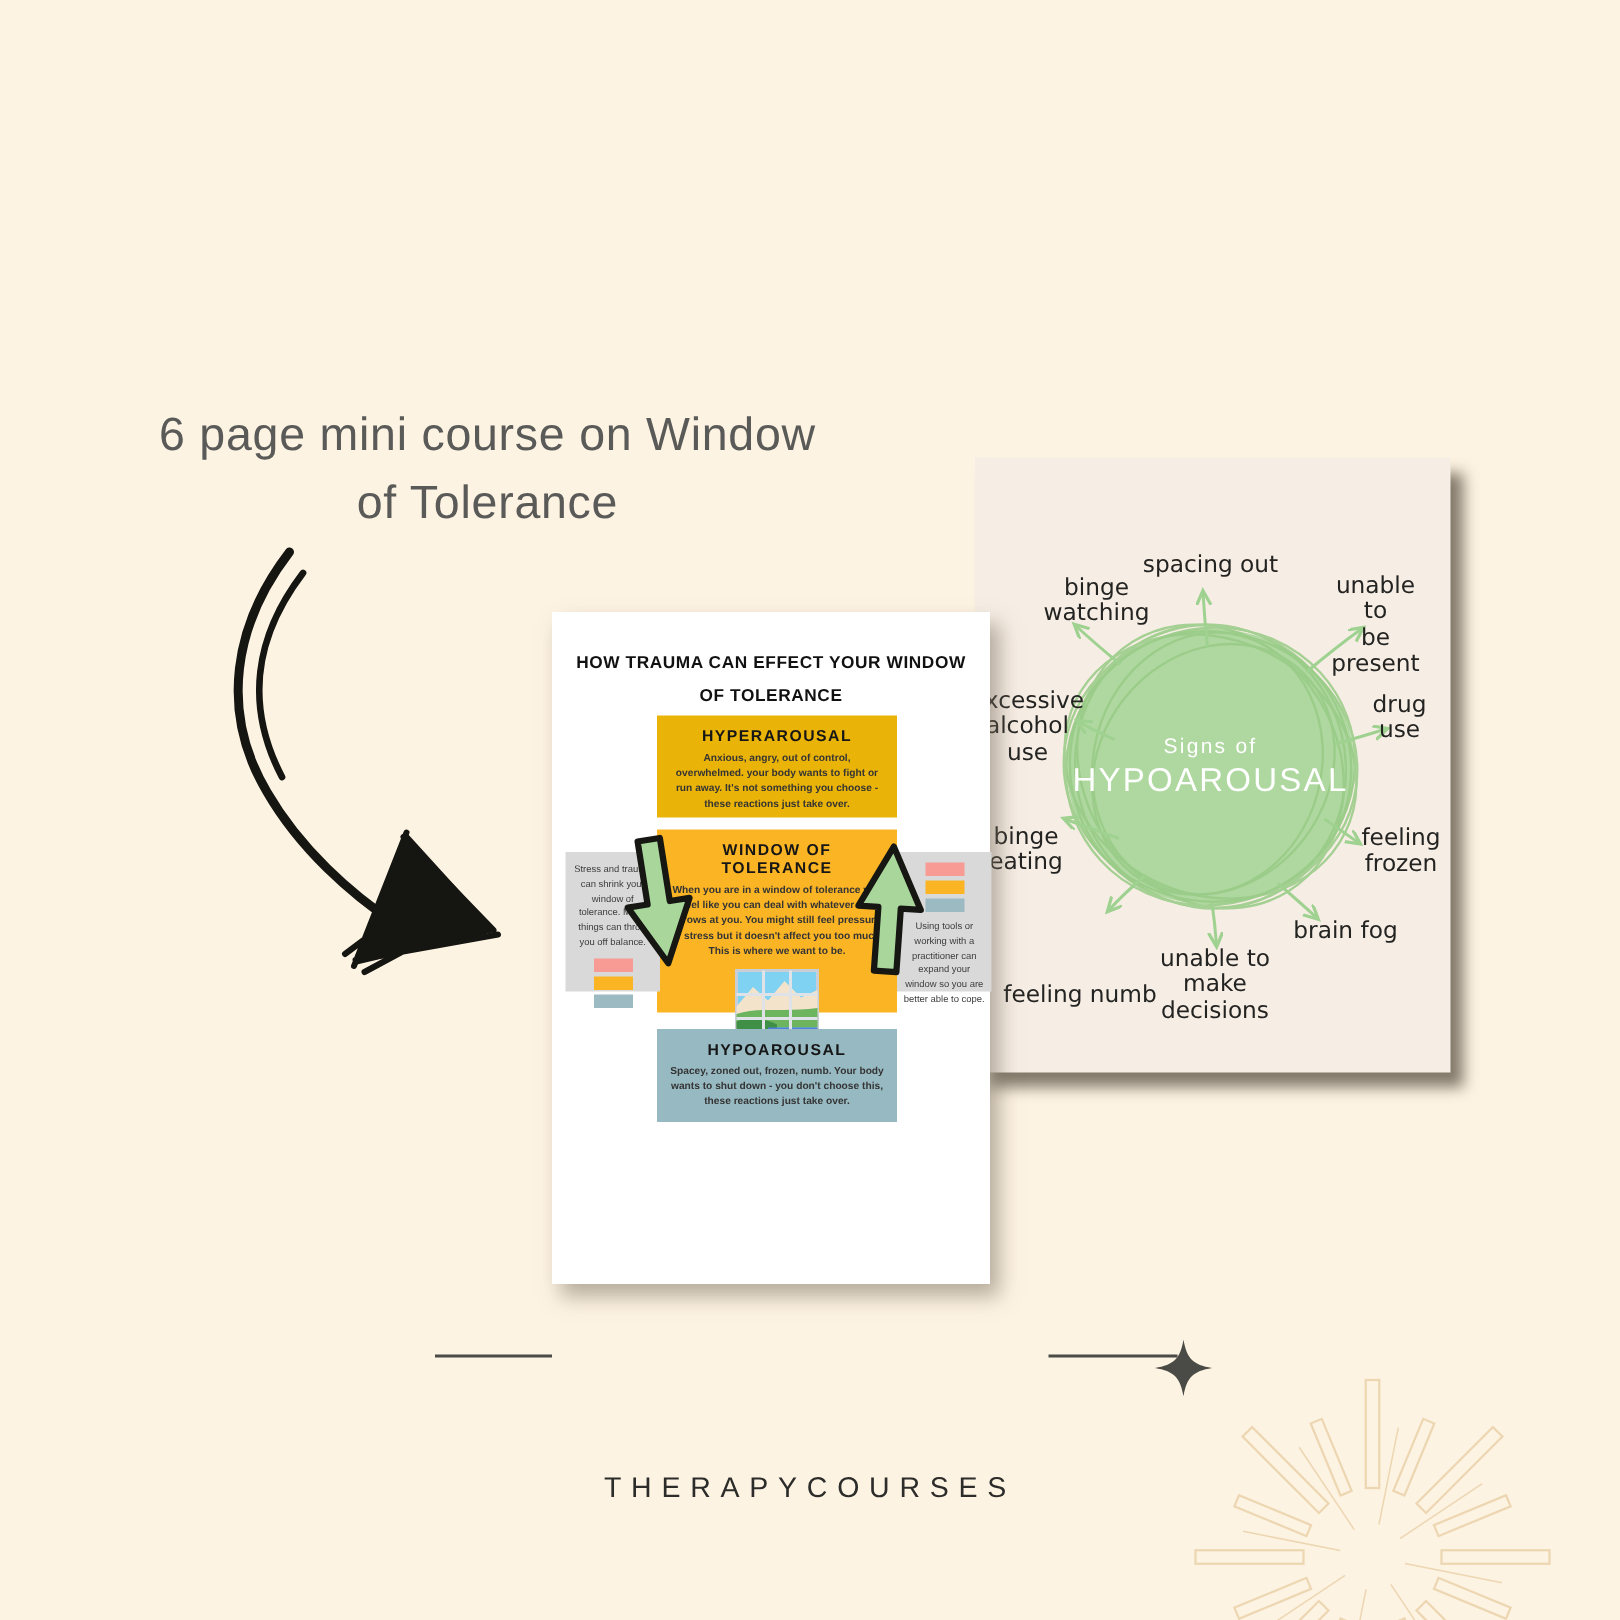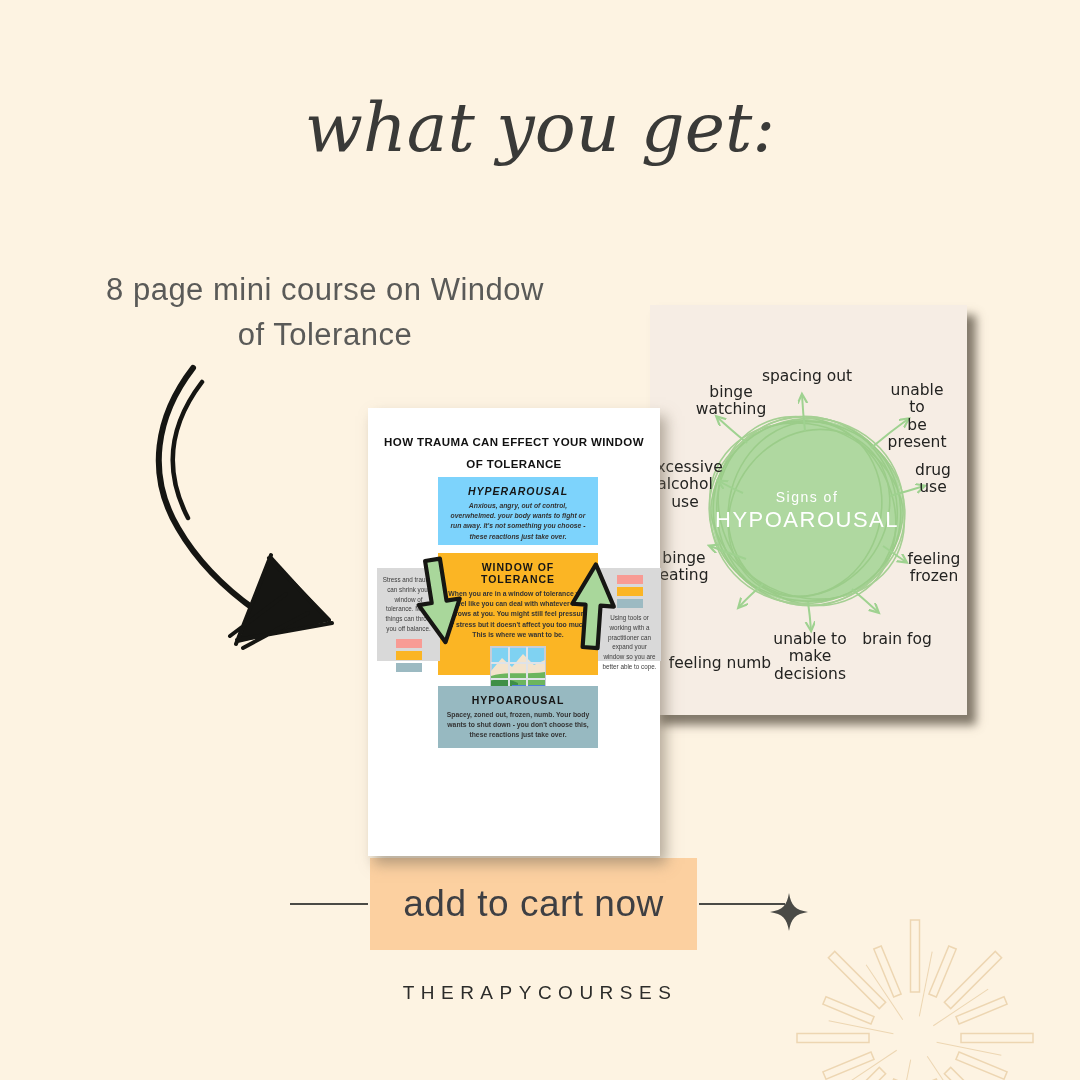--- a/index.html
+++ b/index.html
@@ -25,21 +25,21 @@
     position:absolute;left:368px;top:408px;width:292px;height:448px;
     background:#ffffff;z-index:2;
     box-shadow:6px 8px 13px rgba(122,111,94,.55);
   }
   .ws-title{
     position:absolute;top:24px;left:0;width:100%;text-align:center;
     font-weight:bold;font-size:11.5px;letter-spacing:.4px;line-height:1.9;
     color:#111;white-space:pre-line;
   }
   .ws-box{position:absolute;left:70px;width:160px;box-sizing:border-box;padding:8px 8px;}
-  .ws-box.pink{top:69px;height:68px;background:#7dd3fc;font-style:italic;}
+  .ws-box.pink{top:69px;height:68px;background:#eab308;}
   .ws-box.yellow{top:145px;height:122px;background:#fbb524;}
   .ws-box.blue{top:278px;height:62px;background:#97b9c1;}
   .ws-h{text-align:center;font-weight:bold;font-size:10.5px;letter-spacing:1px;color:#161616;margin-bottom:4px;}
   .ws-b{text-align:center;font-weight:bold;font-size:6.8px;line-height:1.5;color:#343434;}
   .ws-note{
     position:absolute;top:160px;width:63px;height:93px;background:#d9d9d9;
     box-sizing:border-box;padding:7px 4px;text-align:center;
   }
   .ws-note.left{left:9px;}
   .ws-note.right{left:230px;}
@@ -87,23 +87,22 @@
     position:absolute;top:982px;left:0;width:1080px;text-align:center;
     font-size:19px;letter-spacing:6.5px;color:#2c2c2a;
   }
   .sunburst{position:absolute;left:795px;top:905px;}
 </style>
 </head>
 <body>
 
 <div class="canvas">
 
-  <h1 class="page-title">what you get:</h1>
-
-  <p class="desc">8 page mini course on Window
+
+  <p class="desc">6 page mini course on Window
 of Tolerance</p>
 
   <svg class="hand-arrow" width="205" height="300" viewBox="0 0 205 300">
     <path d="M55,10 C18,58 8,116 40,170 C62,208 96,238 126,258" fill="none" stroke="#151512" stroke-width="6" stroke-linecap="round"></path>
     <path d="M64,24 C32,66 25,112 50,160" fill="none" stroke="#151512" stroke-width="4.5" stroke-linecap="round"></path>
     <polygon points="133,197 193,263 100,285" fill="#151512"></polygon>
     <path d="M133,197 L98,286 M131,200 L191,262 M99,282 L194,265 M92,278 L148,236 M105,290 L170,255" fill="none" stroke="#151512" stroke-width="4" stroke-linecap="round"></path>
   </svg>
 
   <div class="ws">
@@ -211,25 +210,24 @@
     <div class="mm-label" style="left:283px;top:174px;">drug
 use</div>
     <div class="mm-label" style="left:34px;top:262px;">binge
 eating</div>
     <div class="mm-label" style="left:284px;top:263px;">feeling
 frozen</div>
     <div class="mm-label" style="left:70px;top:318px;margin-top:41px;">feeling numb</div>
     <div class="mm-label" style="left:160px;top:352px;">unable to
 make
 decisions</div>
-    <div class="mm-label" style="left:247px;top:316px;margin-top:19px;">brain fog</div>
+    <div class="mm-label" style="left:247px;top:316px;">brain fog</div>
   </div>
 
   <div class="cta-line left"></div>
-  <button class="cta">add to cart now</button>
   <div class="cta-line right"></div>
   <svg class="sparkle" width="38" height="38" viewBox="0 0 36 36">
     <path d="M18,0 C20,12 24,16 36,18 C24,20 20,24 18,36 C16,24 12,20 0,18 C12,16 16,12 18,0 Z" fill="#4a4a46"></path>
   </svg>
 
   <div class="brand">THERAPYCOURSES</div>
 
   <svg class="sunburst" width="285" height="175" viewBox="0 0 285 175">
     <defs>
       <rect id="rayL" x="-4.5" y="-118" width="9" height="72" fill="none" stroke="#edd6b2" stroke-width="1.5"></rect>

